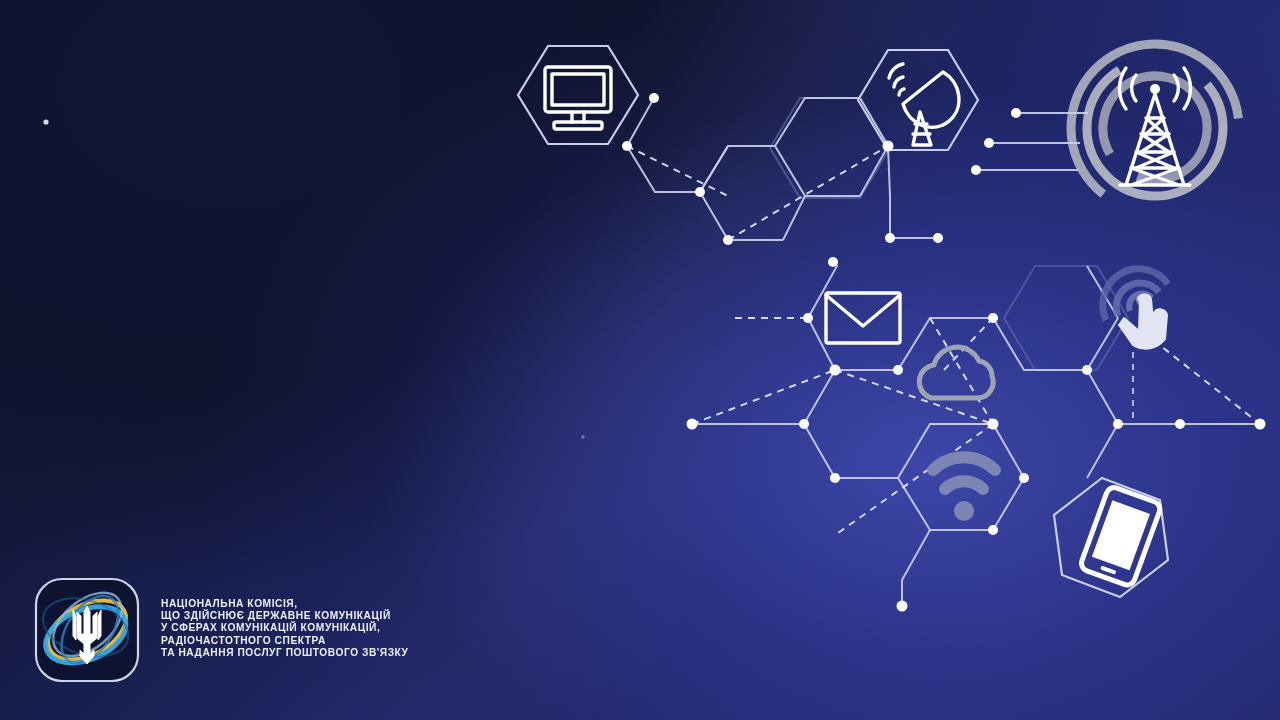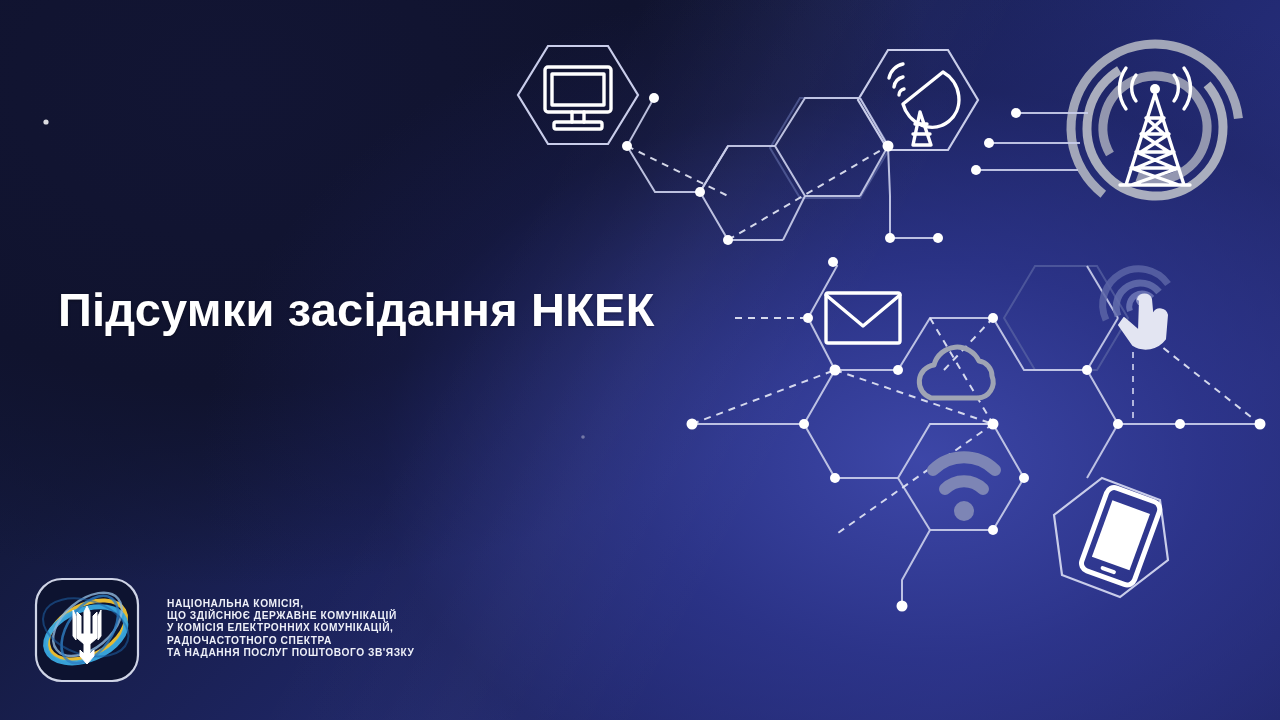--- a/index.html
+++ b/index.html
@@ -53,21 +53,21 @@
     top: 576px;
     display: flex;
     align-items: flex-start;
   }
   #emblem {
     width: 108px;
     height: 108px;
     flex: 0 0 auto;
   }
   #org-name {
-    margin-left: 26px;
+    margin-left: 20px;
     margin-top: 22px;
     color: #eef0f8;
     font-size: 10.2px;
     font-weight: bold;
     line-height: 12.2px;
     letter-spacing: 0.55px;
     white-space: nowrap;
   }
   #org-name div { display: block; }
 </style>
@@ -254,21 +254,20 @@
       <g transform="rotate(20 1120 535)">
         <rect x="1093" y="492" width="56" height="88" rx="8" fill="none" stroke="#ffffff" stroke-width="5"></rect>
         <rect x="1101" y="505" width="40" height="60" fill="#ffffff"></rect>
         <rect x="1113" y="570" width="16" height="4" rx="2" fill="#ffffff"></rect>
       </g>
     </g>
   </svg>
 
   <div id="sheen"></div>
 
-  <div id="title">Підсумки засідання НКЕК</div>
 
   <div id="logo-block">
 
     <svg id="emblem" viewBox="0 0 108 108">
       <defs>
         <clipPath id="badgeClip">
           <rect x="3" y="3" width="102" height="102" rx="26"></rect>
         </clipPath>
       </defs>
 
@@ -288,19 +287,19 @@
                  L57,36 L57,58 L60,58 L60,40 L64,36 L64,62 L57,68 L57,78
                  L61,74 L61,80 L54,88 L47,80 L47,74 L51,78 L51,68 L44,62 L44,36 L48,40 L48,58 L51,58 L51,36 Z"></path>
         <path d="M40,34 L43,40 L43,64 L40,60 Z"></path>
         <path d="M68,34 L65,40 L65,64 L68,60 Z"></path>
       </g>
     </svg>
 
     <div id="org-name">
       <div>НАЦІОНАЛЬНА КОМІСІЯ,</div>
       <div>ЩО ЗДІЙСНЮЄ ДЕРЖАВНЕ КОМУНІКАЦІЙ</div>
-      <div>У КОМІСІЯ ЕЛЕКТРОННИХ КОМУНІКАЦІЙ,</div>
+      <div>У СФЕРАХ КОМУНІКАЦІЙ КОМУНІКАЦІЙ,</div>
       <div>РАДІОЧАСТОТНОГО СПЕКТРА</div>
       <div>ТА НАДАННЯ ПОСЛУГ ПОШТОВОГО ЗВ'ЯЗКУ</div>
     </div>
   </div>
 
 </div>
 
 </body></html>

